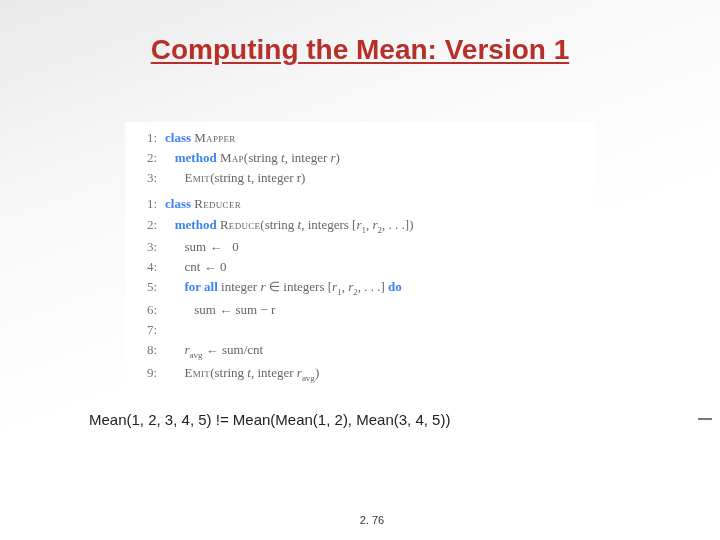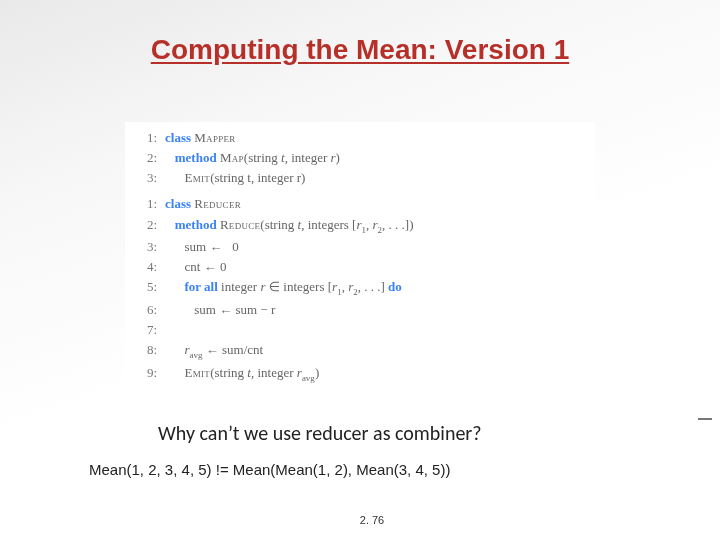--- a/index.html
+++ b/index.html
@@ -128,20 +128,19 @@
       <span class="ln">8:</span>
       <span class="ci">      <span><i>r</i><span class="subscript">avg</span><span> ← sum/cnt</span></span></span>
     </div>
     <div class="code-line">
       <span class="ln">9:</span>
       <span class="ci">      <span class="cap">Emit</span><span>(string <i>t</i>, integer <i>r</i><span class="subscript">avg</span>)</span></span>
     </div>
 
   </div>
 
-  <div class="question">Why can’t we use reducer as combiner?</div>
 
   <div class="example">Mean(1, 2, 3, 4, 5) != Mean(Mean(1, 2), Mean(3, 4, 5))</div>
 
   <div class="pagenum">2. 76</div>
 
   <div class="side-tick"></div>
 </div>
 
 </body></html>

